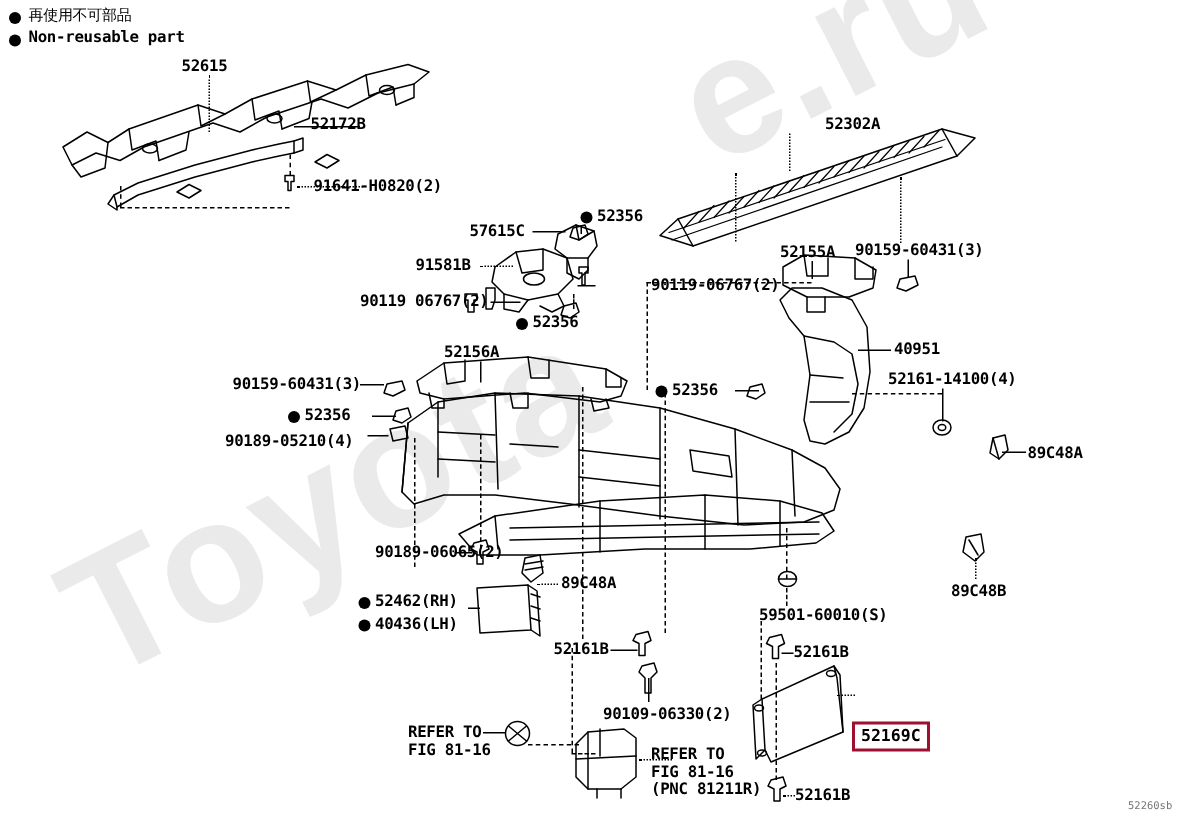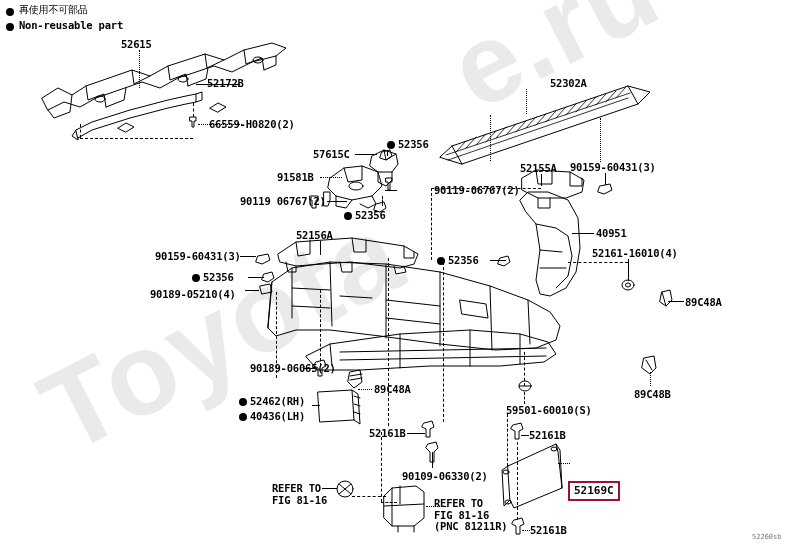--- a/index.html
+++ b/index.html
@@ -12,21 +12,21 @@
       pointer-events:none;overflow:hidden;}
   .wm-txt{position:absolute;color:#eaeaea;font-family:"Liberation Sans",sans-serif;
           font-weight:700;white-space:nowrap;letter-spacing:2px;}
   .wm1{font-size:116px;left:20px;top:360px;transform:rotate(-27deg);transform-origin:0 0;}
   .wm2{font-size:112px;left:430px;top:20px;transform:rotate(-27deg);transform-origin:0 0;}
 
   
   .lbl{position:absolute;color:#000;font-size:10.5px;line-height:11.5px;
        white-space:pre;font-family:"DejaVu Sans Mono",monospace;
        font-weight:700;letter-spacing:-0.2px;}
-  .lbl.jp{font-family:Liberation Mono, monospace;font-weight:400;font-size:10px;}
+  .lbl.jp{font-family:Liberation Serif, serif;font-weight:400;font-size:10px;}
   .lbl.tiny{font-size:7px;color:#777;font-weight:400;letter-spacing:0px;}
 
   
   .bullet{position:absolute;width:8px;height:8px;border-radius:50%;background:#000;}
 
   
   .hl{position:absolute;border:2.5px solid #9e1030;background:#fff;
       padding:1px 4px 2px 4px;color:#000;font-size:11px;font-weight:700;
       font-family:"DejaVu Sans Mono",monospace;white-space:nowrap;}
 
@@ -370,35 +370,35 @@
   <div>
     <div class="bullet" style="left:6px;top:8px;"></div>
     <div class="lbl jp" style="left:19px;top:5px;">再使用不可部品</div>
     <div class="bullet" style="left:6px;top:23px;"></div>
     <div class="lbl" style="left:19px;top:20px;">Non-reusable part</div>
   </div>
 
   <div id="labels-layer">
       <div class="lbl" style="left: 121px; top: 39px;">52615</div>
       <div class="lbl" style="left: 207px; top: 78px;">52172B</div>
-      <div class="lbl" style="left: 209px; top: 119px;">66559-H0820(2)</div>
+      <div class="lbl" style="left: 209px; top: 119px;">91641-H0820(2)</div>
       <div class="lbl" style="left: 508px; top: 78px; padding-left: 42px;">52302A</div>
       <div class="bullet" style="left: 387px; top: 141px;"></div>
       <div class="lbl" style="left: 398px; top: 139px;">52356</div>
       <div class="lbl" style="left: 313px; top: 149px;">57615C</div>
       <div class="lbl" style="left: 520px; top: 163px;">52155A</div>
       <div class="lbl" style="left: 570px; top: 162px;">90159-60431(3)</div>
       <div class="lbl" style="left: 277px; top: 172px;">91581B</div>
       <div class="lbl" style="left: 410px; top: 185px; margin-left: 24px;">90119-06767(2)</div>
       <div class="lbl" style="left: 240px; top: 196px;">90119 06767(2)</div>
       <div class="bullet" style="left: 344px; top: 212px;"></div>
       <div class="lbl" style="left: 355px; top: 210px;">52356</div>
       <div class="lbl" style="left: 296px; top: 230px;">52156A</div>
       <div class="lbl" style="left: 596px; top: 228px;">40951</div>
-      <div class="lbl" style="left: 592px; top: 248px;">52161-16010(4)</div>
+      <div class="lbl" style="left: 592px; top: 248px;">52161-14100(4)</div>
       <div class="lbl" style="left: 155px; top: 251px;">90159-60431(3)</div>
       <div class="bullet" style="left: 437px; top: 257px;"></div>
       <div class="lbl" style="left: 448px; top: 255px;">52356</div>
       <div class="bullet" style="left: 192px; top: 274px;"></div>
       <div class="lbl" style="left: 203px; top: 272px;">52356</div>
       <div class="lbl" style="left: 150px; top: 289px;">90189-05210(4)</div>
       <div class="lbl" style="left: 685px; top: 297px;">89C48A</div>
       <div class="lbl" style="left: 227px; top: 363px; padding-left: 23px;">90189-06065(2)</div>
       <div class="lbl" style="left: 374px; top: 384px;">89C48A</div>
       <div class="lbl" style="left: 634px; top: 389px;">89C48B</div>

